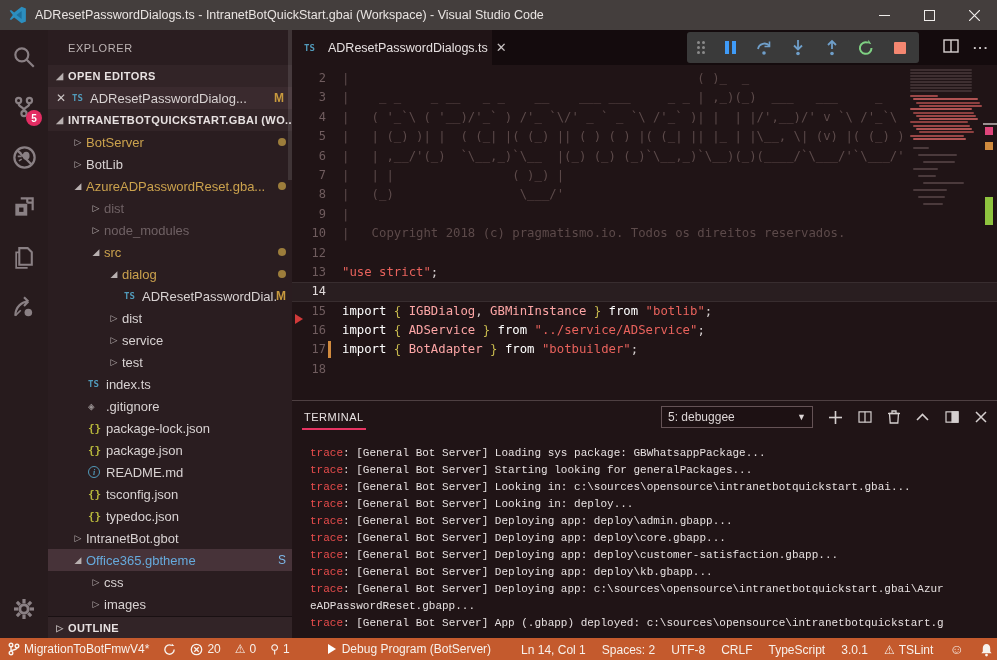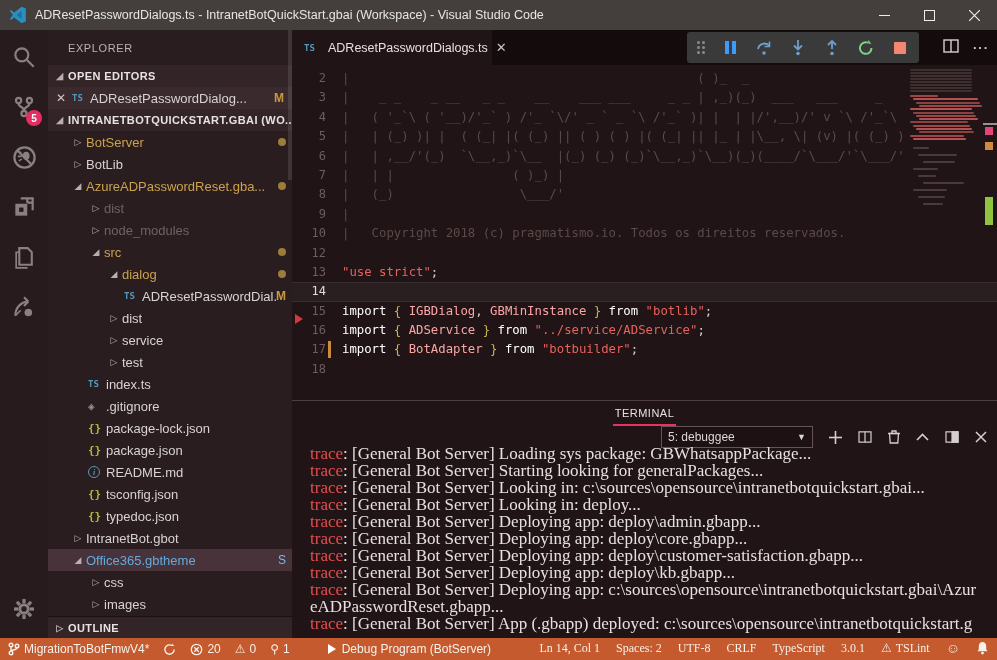--- a/index.html
+++ b/index.html
@@ -81,37 +81,37 @@
   .tk-com{color:#5c4a4a} .tk-kw{color:#ffffff} .tk-str{color:#e8625c} .tk-ident{color:#fca5a5} .tk-brace{color:#c9bb4e} .tk-punct{color:#d8d2d2}
   .gitbar { position:absolute; left:36px; top:1px; width:3px; height:17px; background:#d08a3e; }
   .bp-arrow { position:absolute; left:3px; width:0; height:0; border-left:8px solid #d13a3a; border-top:5px solid transparent; border-bottom:5px solid transparent; }
   .minimap { position:absolute; top:0; right:14px; width:76px; height:300px; }
   .minimap i { position:absolute; height:2px; border-radius:1px; display:block; }
   .ruler { position:absolute; top:0; right:0; width:14px; height:335px; }
   .ruler .mk { position:absolute; display:block; }
 
   
   .panel { height:238px; flex:0 0 238px; background:#201416; border-top:1px solid #4e4042; position:relative; }
-  .panel-head { height:32px; display:flex; align-items:center; padding:0 10px;flex-direction:column; }
+  .panel-head { height:32px; display:flex; align-items:center; padding:0 10px; }
   .panel-tab { font-size:11px; letter-spacing:0.5px; color:#e8e2e2; padding:6px 2px 5px; border-bottom:2px solid #e63462; }
   .panel-right { margin-left:auto; display:flex; align-items:center; gap:16px; }
   .term-select { width:152px; height:22px; background:#1d1113; border:1px solid #655356; color:#ddd6d6; font-size:12px;
     display:flex; align-items:center; padding:0 6px; }
   .term-select .sel-arrow { margin-left:auto; font-size:9px; color:#ddd6d6; }
   .p-icon { color:#d5cfcf; font-size:15px; display:flex; align-items:center; }
   .terminal { position:absolute; top:32px; left:0; right:0; bottom:0; overflow:hidden;
-    font-family:Liberation Serif, serif; font-size:17px; padding:12px 0 0 18px; }
+    font-family:Liberation Mono, monospace; font-size:11px; padding:12px 0 0 18px; }
   .t-row { height:17px; line-height:17px; white-space:pre; color:#e6e0e0; }
   .t-pre { color:#e84c4c; }
 
   
   .statusbar { position:absolute; left:0; bottom:0; width:997px; height:22px; background:#c45a2d; color:#f7f1ec;
     display:flex; align-items:center; font-size:12px; padding:0 8px; }
   .sb-item { display:flex; align-items:center; gap:4px; margin-right:14px; white-space:nowrap; }
-  .sb-right { margin-left:auto; display:flex; align-items:flex-start;font-family:Liberation Serif, serif; }
+  .sb-right { margin-left:auto; display:flex; align-items:flex-end; }
   .sb-right .sb-item { margin-right:0; margin-left:16px; }
   .sb-glyph { font-size:12px; }
   .play-tri { width:0; height:0; border-left:8px solid #fff; border-top:5px solid transparent; border-bottom:5px solid transparent; margin-right:2px; }
 </style>
 </head>
 <body>
 
 <div class="window">
 
   <div class="titlebar">

